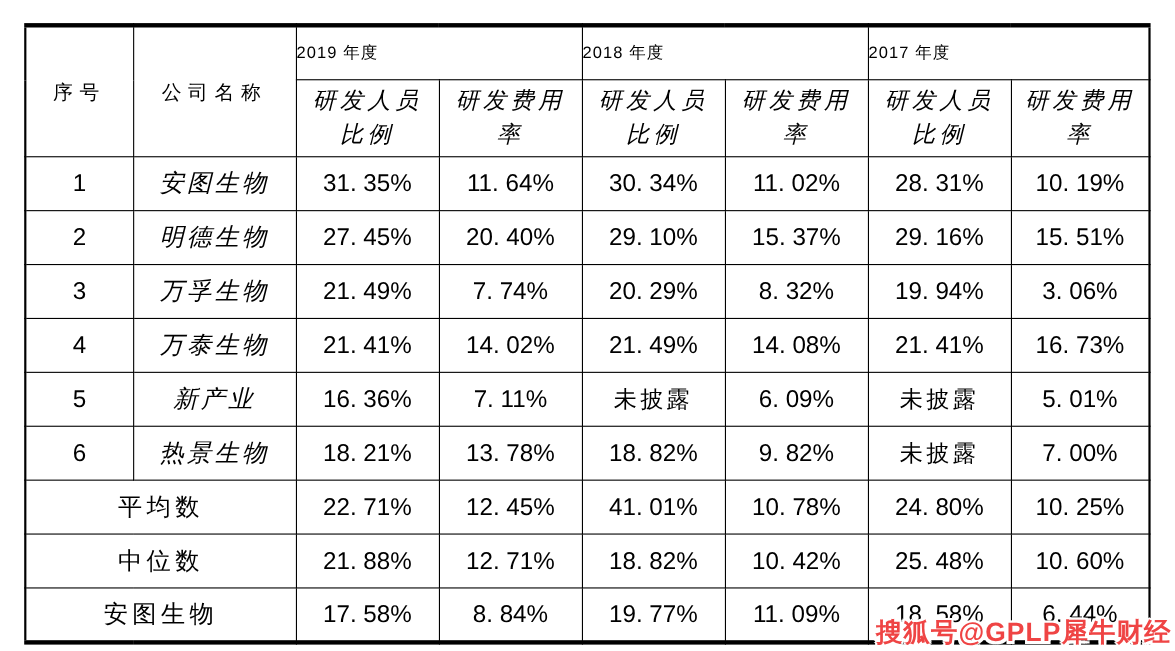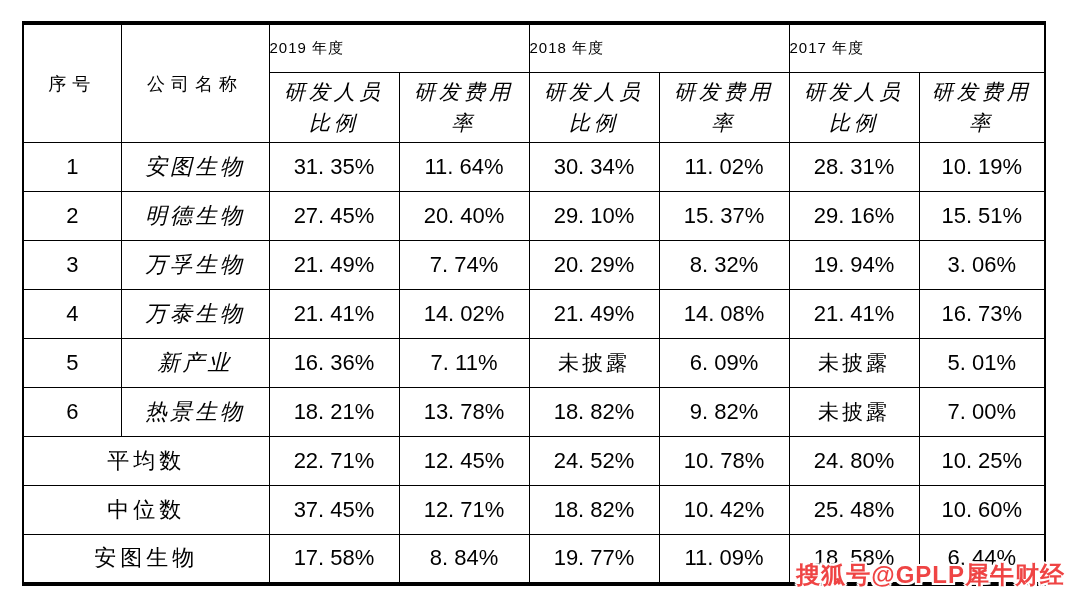--- a/index.html
+++ b/index.html
@@ -213,28 +213,28 @@
           <td class="num-cell">13. 78%</td>
           <td class="num-cell">18. 82%</td>
           <td class="num-cell">9. 82%</td>
           <td class="text-cell">未披露</td>
           <td class="num-cell">7. 00%</td>
         </tr>
         <tr>
           <td class="label-cell" colspan="2">平均数</td>
           <td class="num-cell">22. 71%</td>
           <td class="num-cell">12. 45%</td>
-          <td class="num-cell">24. 52%</td>
+          <td class="num-cell">41. 01%</td>
           <td class="num-cell">10. 78%</td>
           <td class="num-cell">24. 80%</td>
           <td class="num-cell">10. 25%</td>
         </tr>
         <tr>
           <td class="label-cell" colspan="2">中位数</td>
-          <td class="num-cell">37. 45%</td>
+          <td class="num-cell">21. 88%</td>
           <td class="num-cell">12. 71%</td>
           <td class="num-cell">18. 82%</td>
           <td class="num-cell">10. 42%</td>
           <td class="num-cell">25. 48%</td>
           <td class="num-cell">10. 60%</td>
         </tr>
         <tr>
           <td class="label-cell" colspan="2">安图生物</td>
           <td class="num-cell">17. 58%</td>
           <td class="num-cell">8. 84%</td>

